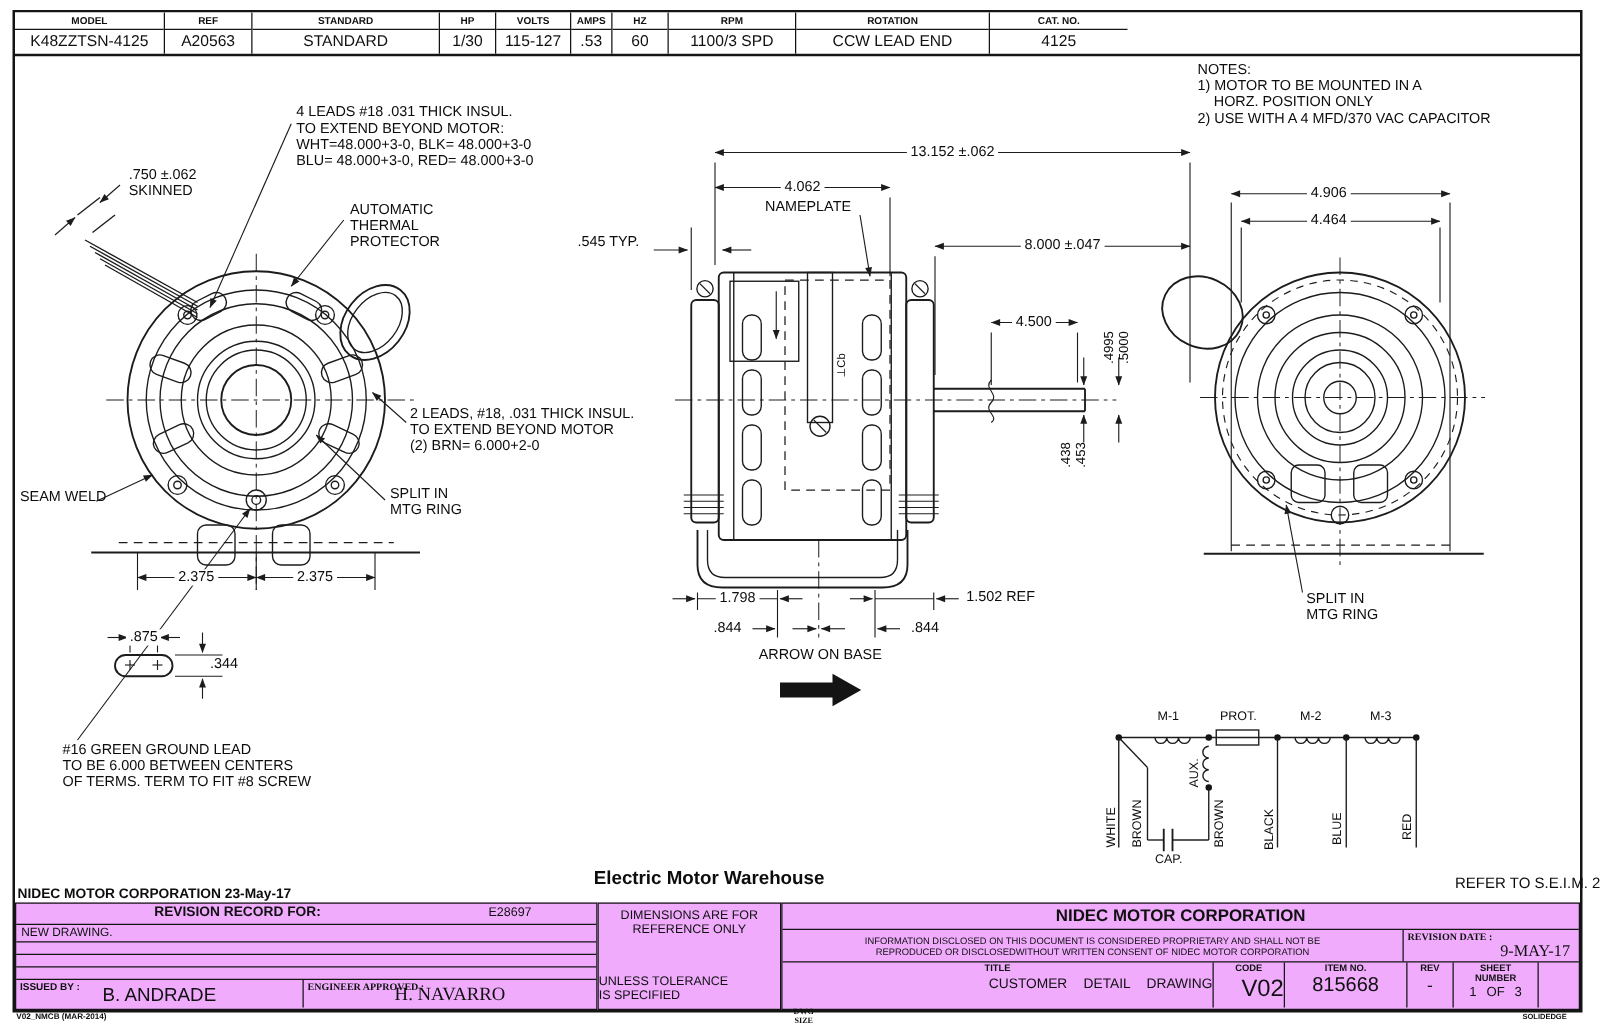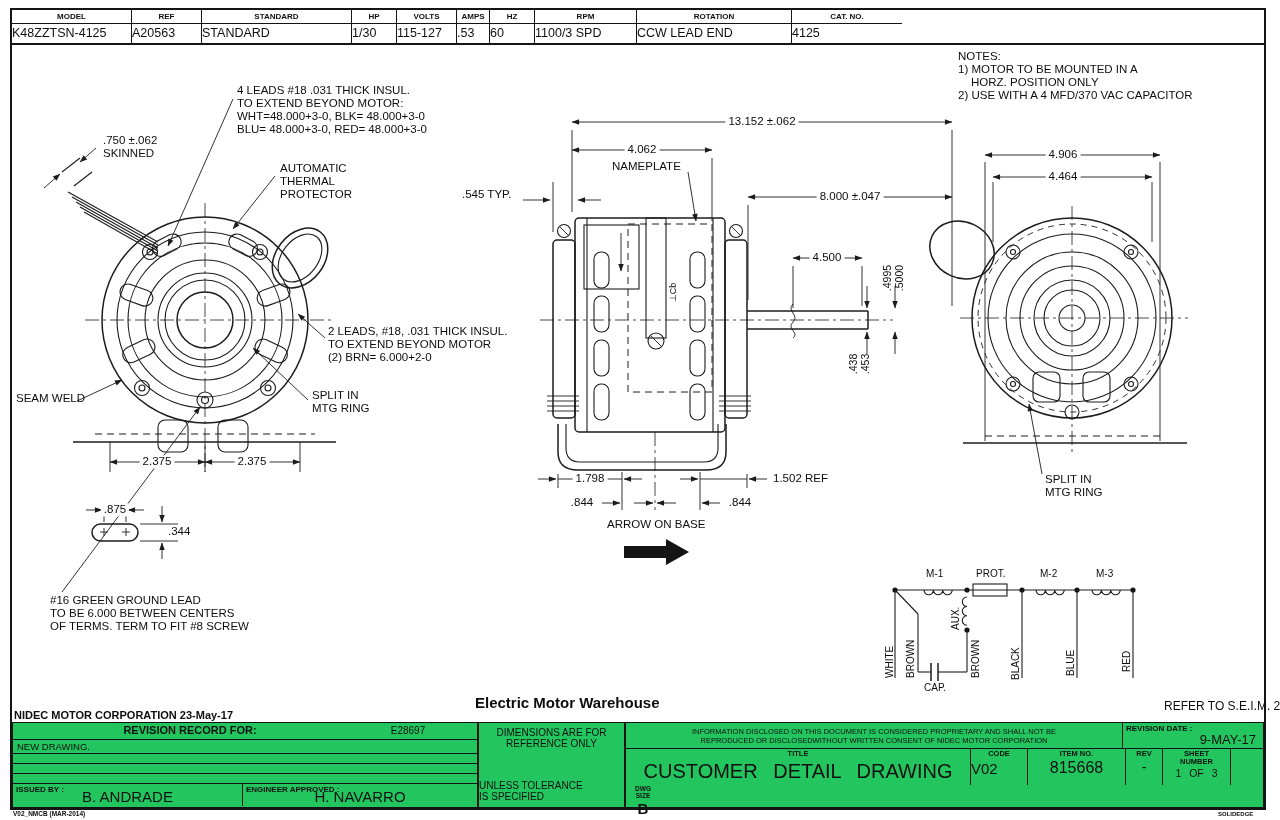--- a/index.html
+++ b/index.html
@@ -13,26 +13,26 @@
   .lbl{position:absolute;white-space:nowrap;font-size:11.5px;line-height:1.14;color:#0d0d0d;}
   .sm{font-size:10px;}
   .onln{background:#fff;padding:0 3px;transform:translate(-50%,-50%);}
   .rot{transform:rotate(-90deg);transform-origin:0 0;}
   .ctr{text-align:center;}
   
   .spec{position:absolute;left:12px;top:10px;width:1252px;display:flex;border-bottom:2px solid #141414;background:#fff;}
   .spec .col{box-sizing:border-box;border-right:1.5px solid #141414;}
   .spec .col:last-child{border-right:none;}
   .spec .h{height:13px;border-bottom:1.5px solid #141414;font-size:8px;font-weight:bold;text-align:center;line-height:13px;}
-  .spec .v{height:19px;font-size:12.5px;text-align:left;line-height:19px;}
+  .spec .v{height:19px;font-size:12.5px;text-align:center;line-height:19px;}
   
-  .tb{position:absolute;box-sizing:border-box;border:1.5px solid #141414;background:#22c55e;}
+  .tb{position:absolute;box-sizing:border-box;border:1.5px solid #141414;background:#f0abfc;}
   .row{box-sizing:border-box;border-bottom:1.5px solid #141414;position:relative;}
   .cell{box-sizing:border-box;border-right:1.5px solid #141414;position:relative;height:100%;float:left;}
-  .cell:last-child{border-right:none;}
+  .cell:last-child{border-right:none;font-family:Liberation Serif, serif;}
   .tinyhead{position:absolute;left:3px;top:1px;font-size:8px;font-weight:bold;}
   .tinyheadc{position:absolute;left:0;right:0;top:1px;font-size:7.5px;font-weight:bold;text-align:center;line-height:1.05;}
 </style>
 </head>
 <body>
 
 <div class="page">
   <div class="frame"></div>
 
   <svg class="lineart" width="1280" height="820" viewBox="0 0 1280 820">
@@ -421,40 +421,43 @@
       <div>DIMENSIONS ARE FOR</div>
       <div>REFERENCE ONLY</div>
     </div>
     <div style="position:absolute;left:0;right:0;bottom:5px;font-size:10px">
       <div>UNLESS TOLERANCE</div>
       <div>IS SPECIFIED</div>
     </div>
   </div>
 
   <div class="tb" style="left:625px;top:722px;width:639px;height:86px">
+    <div class="row" style="height:21px">
+      <div style="text-align:center;font-size:13.5px;font-weight:bold;padding-top:2px">NIDEC MOTOR CORPORATION</div>
+    </div>
     <div class="row" style="height:26px">
       <div class="cell" style="width:497px">
         <div style="text-align:center;font-size:7.5px;font-weight:normal;padding-top:4px;line-height:1.25">
           <div>INFORMATION DISCLOSED ON THIS DOCUMENT IS CONSIDERED PROPRIETARY AND SHALL NOT BE</div>
           <div>REPRODUCED OR DISCLOSEDWITHOUT WRITTEN CONSENT OF NIDEC MOTOR CORPORATION</div>
         </div>
       </div>
       <div class="cell" style="width:139px">
         <span class="tinyhead">REVISION DATE :</span>
         <div style="text-align:right;font-size:13px;padding:9px 6px 0 0">9-MAY-17</div>
       </div>
     </div>
     <div class="row" style="height:36px;border-bottom:none">
       <div class="cell" style="width:345px">
         <div class="tinyheadc">TITLE</div>
-        <div style="text-align:center;font-size:20px;word-spacing:10px;padding-top:11px">CUSTOMER DETAIL DRAWING</div>
+        <div style="text-align:right;font-size:11px;word-spacing:10px;padding-top:11px">CUSTOMER DETAIL DRAWING</div>
       </div>
       <div class="cell" style="width:57px">
         <div class="tinyheadc">CODE</div>
-        <div style="text-align:left;font-size:15px;padding-top:11px">V02</div>
+        <div style="text-align:right;font-size:19px;padding-top:11px">V02</div>
       </div>
       <div class="cell" style="width:98px">
         <div class="tinyheadc">ITEM NO.</div>
         <div style="text-align:center;font-size:16px;padding-top:10px">815668</div>
       </div>
       <div class="cell" style="width:37px">
         <div class="tinyheadc">REV</div>
         <div style="text-align:center;font-size:14px;padding-top:10px">-</div>
       </div>
       <div class="cell" style="width:68px">

